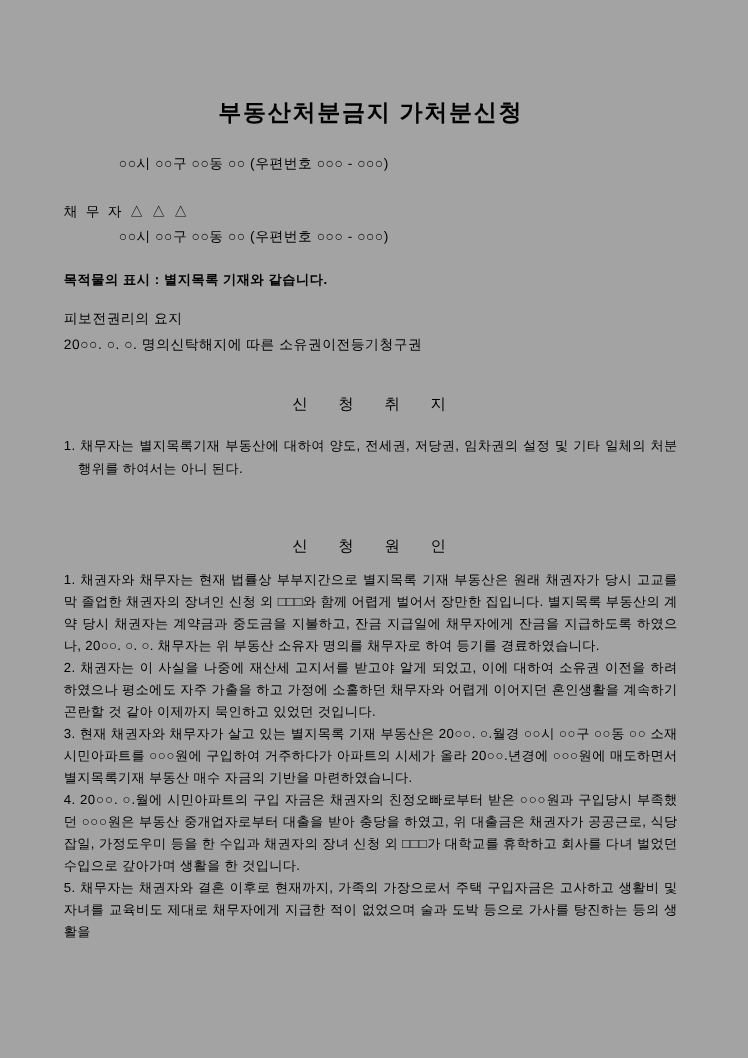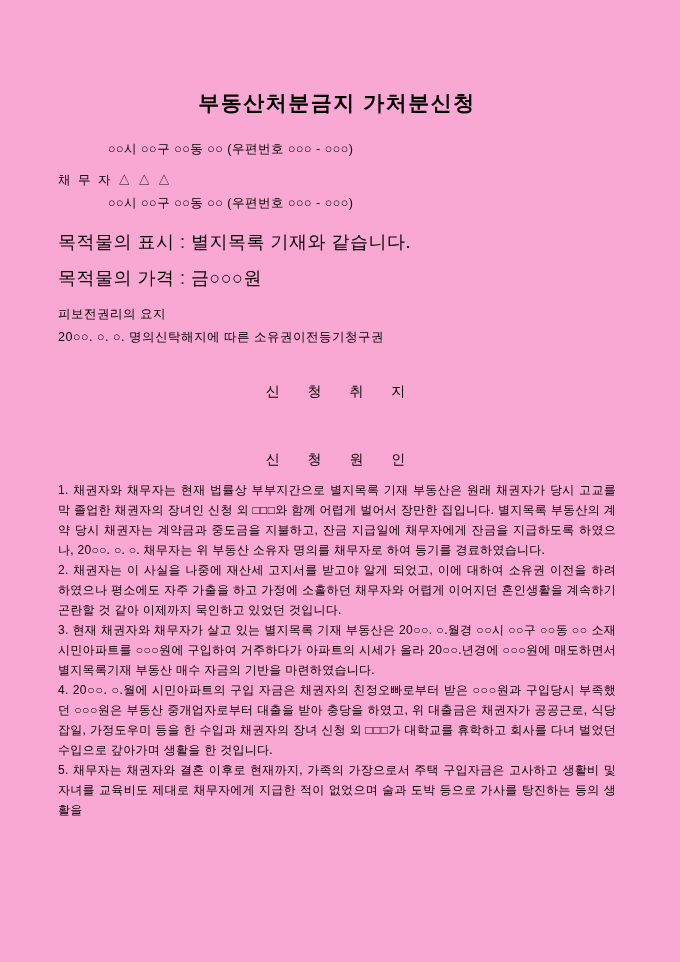--- a/index.html
+++ b/index.html
@@ -13,47 +13,48 @@
     color: #000;
     font-family: "Liberation Sans", sans-serif;
   }
   .page {
     position: relative;
     width: 680px;
     height: 962px;
     box-sizing: border-box;
     padding: 90px 64px 0 58px;
     overflow: hidden;
-    background: #f9a8d4;
+    background: #a3a3a3;
   }
   .doc-title {
     margin: 0;
     text-align: center;
     font-size: 21px;
     line-height: 26px;
     font-weight: bold;
     letter-spacing: 1.5px;
   }
   .party {
     margin-top: 26px;
     font-size: 12.5px;
     line-height: 15px;
   }
-  .party + .party { margin-top: 16px; }
+  .party + .party { margin-top: 28px; }
   .party-label { letter-spacing: 2px; }
   .party-address {
     margin-top: 8px;
     padding-left: 50px;
     letter-spacing: 0.5px;
   }
   .meta-line {
     margin-top: 21px;
-    font-size: 18px;
+    font-size: 12px;
     line-height: 15px;
     letter-spacing: 0.5px;
+    font-weight: bold;
   }
   .meta-line.first-meta { margin-top: 24px; }
   .preserved-right { margin-top: 21px; font-size: 12.5px; line-height: 15px; letter-spacing: 0.5px; }
   .preserved-right-body { margin-top: 8px; }
   .section-heading {
     margin: 0;
     margin-top: 38px;
     text-align: center;
     font-size: 14px;
     line-height: 17px;
@@ -99,30 +100,30 @@
     <div class="party-address">○○시 ○○구 ○○동 ○○ (우편번호 ○○○ - ○○○)</div>
   </div>
 
   <div class="party">
     <div class="party-label">채 무 자 △ △ △</div>
     <div class="party-address">○○시 ○○구 ○○동 ○○ (우편번호 ○○○ - ○○○)</div>
   </div>
 
   <div class="meta-line first-meta">목적물의 표시 : 별지목록 기재와 같습니다.</div>
 
-  <div class="meta-line">목적물의 가격 : 금○○○원</div>
 
   <div class="preserved-right">
     <div class="preserved-right-heading">피보전권리의 요지</div>
     <div class="preserved-right-body">20○○. ○. ○. 명의신탁해지에 따른 소유권이전등기청구권</div>
   </div>
 
   <h2 class="section-heading">신 청 취 지</h2>
 
   <div class="purpose-block">
+    <p class="purpose-item">1. 채무자는 별지목록기재 부동산에 대하여 양도, 전세권, 저당권, 임차권의 설정 및 기타 일체의 처분행위를 하여서는 아니 된다.</p>
   </div>
 
   <h2 class="section-heading reason-heading">신 청 원 인</h2>
 
   <div class="reason-paragraphs">
     <p>1. 채권자와 채무자는 현재 법률상 부부지간으로 별지목록 기재 부동산은 원래 채권자가 당시 고교를 막 졸업한 채권자의 장녀인 신청 외 □□□와 함께 어렵게 벌어서 장만한 집입니다. 별지목록 부동산의 계약 당시 채권자는 계약금과 중도금을 지불하고, 잔금 지급일에 채무자에게 잔금을 지급하도록 하였으나, 20○○. ○. ○. 채무자는 위 부동산 소유자 명의를 채무자로 하여 등기를 경료하였습니다.</p>
     <p>2. 채권자는 이 사실을 나중에 재산세 고지서를 받고야 알게 되었고, 이에 대하여 소유권 이전을 하려 하였으나 평소에도 자주 가출을 하고 가정에 소홀하던 채무자와 어렵게 이어지던 혼인생활을 계속하기 곤란할 것 같아 이제까지 묵인하고 있었던 것입니다.</p>
     <p>3. 현재 채권자와 채무자가 살고 있는 별지목록 기재 부동산은 20○○. ○.월경 ○○시 ○○구 ○○동 ○○ 소재 시민아파트를 ○○○원에 구입하여 거주하다가 아파트의 시세가 올라 20○○.년경에 ○○○원에 매도하면서 별지목록기재 부동산 매수 자금의 기반을 마련하였습니다.</p>
     <p>4. 20○○. ○.월에 시민아파트의 구입 자금은 채권자의 친정오빠로부터 받은 ○○○원과 구입당시 부족했던 ○○○원은 부동산 중개업자로부터 대출을 받아 충당을 하였고, 위 대출금은 채권자가 공공근로, 식당잡일, 가정도우미 등을 한 수입과 채권자의 장녀 신청 외 □□□가 대학교를 휴학하고 회사를 다녀 벌었던 수입으로 갚아가며 생활을 한 것입니다.</p>
     <p>5. 채무자는 채권자와 결혼 이후로 현재까지, 가족의 가장으로서 주택 구입자금은 고사하고 생활비 및 자녀를 교육비도 제대로 채무자에게 지급한 적이 없었으며 술과 도박 등으로 가사를 탕진하는 등의 생활을</p>

